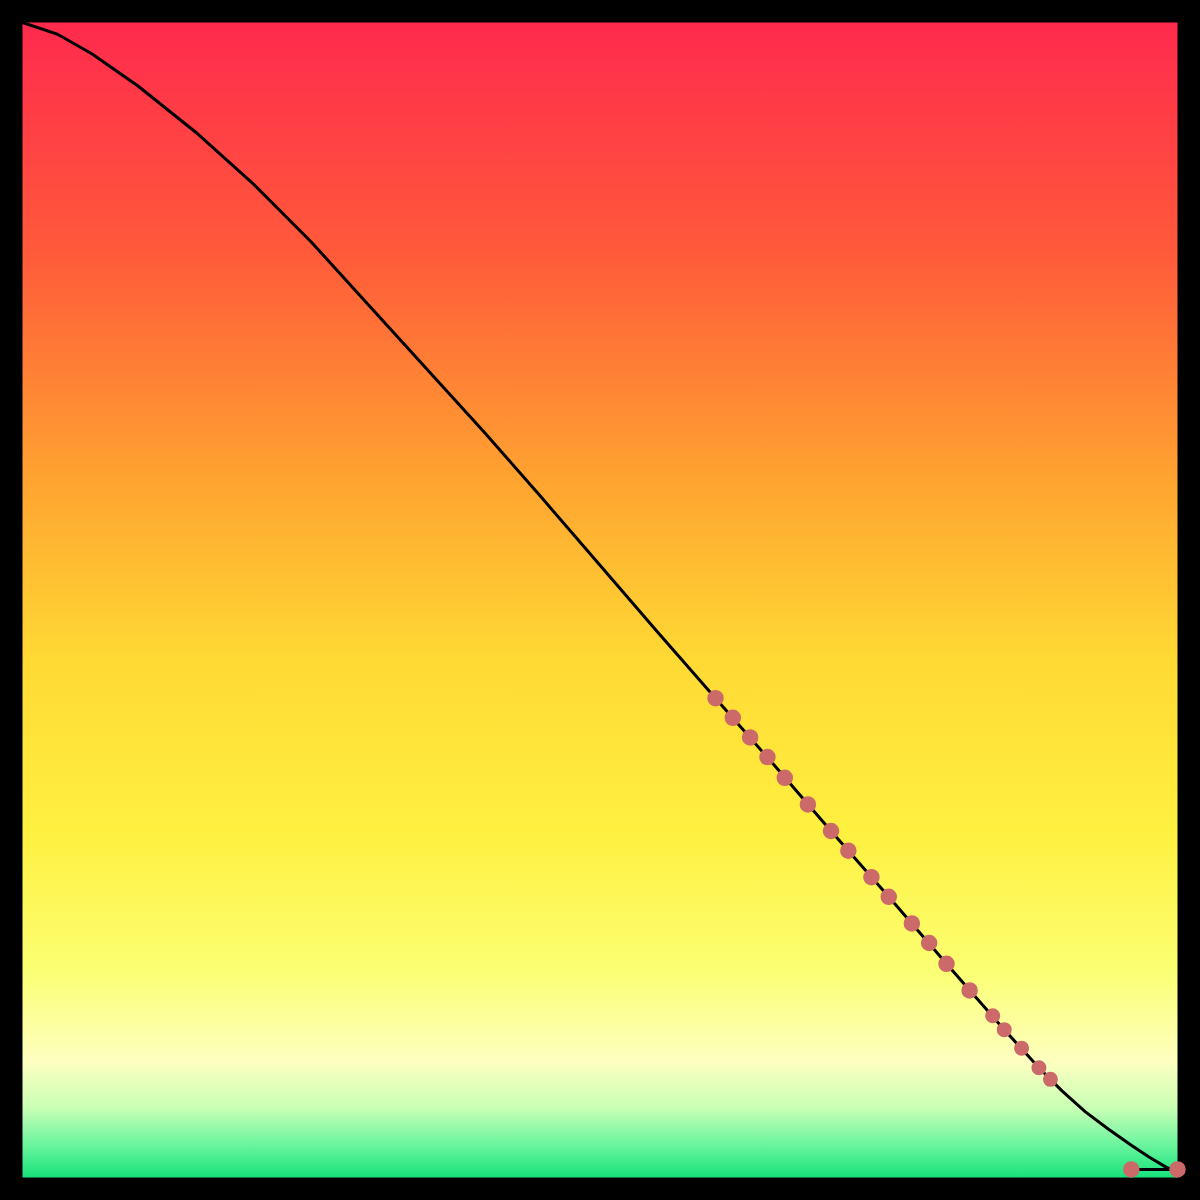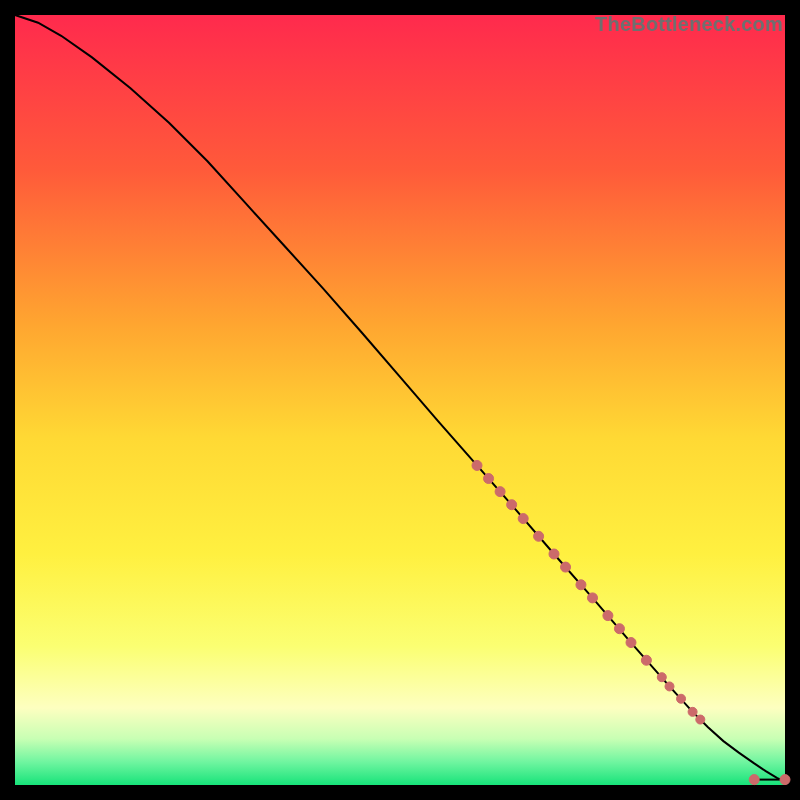--- a/index.html
+++ b/index.html
@@ -79,15 +79,14 @@
           <circle cx="631.40" cy="645.26" r="5" fill="#cc6a6a" stroke="#cc6a6a"></circle>
           <circle cx="646.80" cy="662.20" r="4.5" fill="#cc6a6a" stroke="#cc6a6a"></circle>
           <circle cx="654.50" cy="671.44" r="4.5" fill="#cc6a6a" stroke="#cc6a6a"></circle>
           <circle cx="666.05" cy="683.76" r="4.5" fill="#cc6a6a" stroke="#cc6a6a"></circle>
           <circle cx="677.60" cy="696.85" r="4.5" fill="#cc6a6a" stroke="#cc6a6a"></circle>
           <circle cx="685.30" cy="704.55" r="4.5" fill="#cc6a6a" stroke="#cc6a6a"></circle>
           <circle cx="739.20" cy="764.61" r="5" fill="#cc6a6a" stroke="#cc6a6a"></circle>
           <circle cx="770.00" cy="764.61" r="5" fill="#cc6a6a" stroke="#cc6a6a"></circle>
         </g>
     </svg>
-    <div class="watermark">TheBottleneck.com</div>
   </div>
 </div>
 
 </body></html>

